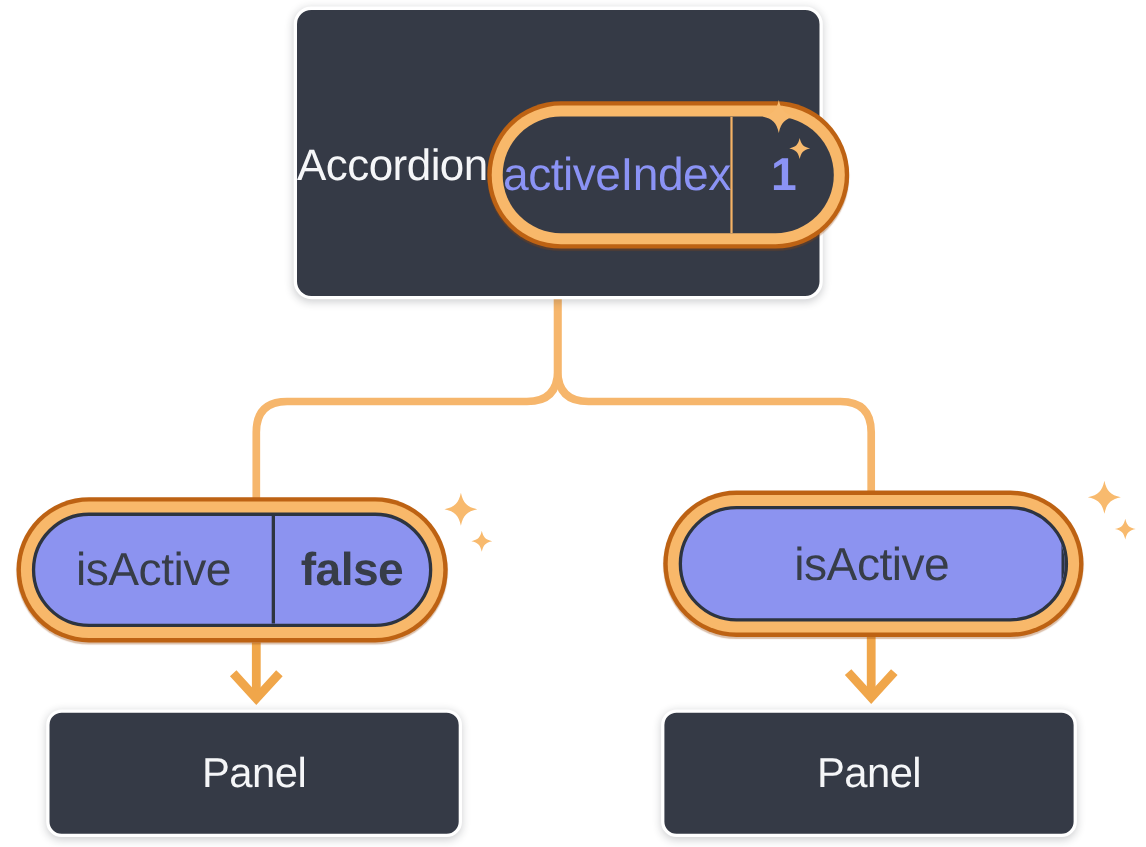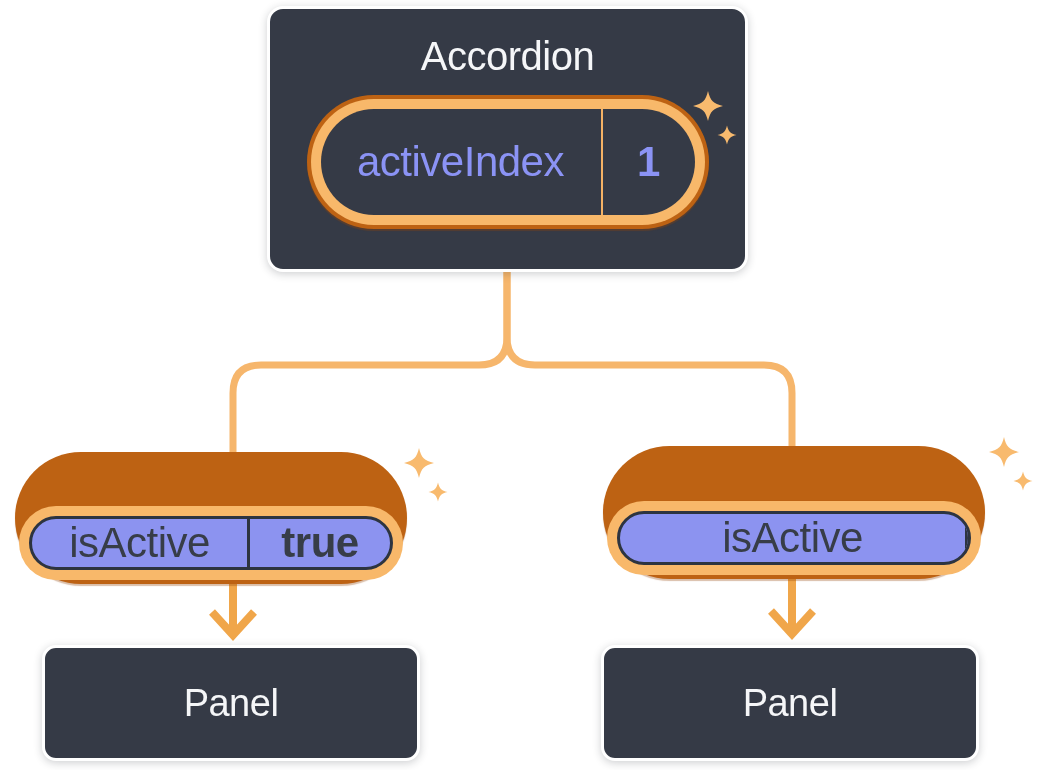--- a/index.html
+++ b/index.html
@@ -9,42 +9,42 @@
     --divider-light:#F5B265; --sparkle:#F8BA6E;
   }
   *{margin:0;padding:0;box-sizing:border-box}
   html,body{background:var(--background);}
   body{font-family:"Liberation Sans", sans-serif;}
   .canvas{position:relative;width:1042px;height:770px;background:var(--background);overflow:hidden;}
   svg.wires{position:absolute;left:0;top:0;width:1042px;height:770px;z-index:1;}
   .box{position:absolute;background:var(--box-bg);border:3px solid var(--box-border);
        box-shadow:0 2px 8px rgba(30,35,45,0.22);z-index:2;}
   .root-box{left:267px;top:6px;width:481px;height:266px;border-radius:16px;
-       display:flex;flex-direction:column;align-items:center;padding-top:24px;}
+       display:flex;flex-direction:row;align-items:center;padding-top:24px;}
   .box-title{font-size:40px;line-height:46px;letter-spacing:-0.5px;color:var(--box-text);}
   .panel-box{width:378px;height:116px;border-radius:14px;display:flex;align-items:center;justify-content:center;}
   .panel-box .box-title{font-size:38px;}
   .panel-left{left:42px;top:645px;}
   .panel-right{left:601px;top:645px;}
 
   .pill-outer{border-radius:999px;background:var(--ring-dark);padding:4px;display:flex;
       box-shadow:0 2px 1px rgba(150,70,10,0.35);z-index:2;}
   .pill-mid{border-radius:999px;background:var(--ring-light);padding:10px;flex:1;display:flex;}
   .pill-inner{border-radius:999px;overflow:hidden;flex:1;display:flex;align-items:stretch;}
   .pill-inner.dark{background:var(--box-bg);}
   .pill-inner.purple{background:var(--purple-fill);border:3px solid var(--dark-border);}
   .cell{display:flex;align-items:center;justify-content:center;font-size:42px;letter-spacing:-0.5px;}
   .cell.label{flex:1;}
   .cell.value{font-weight:bold;}
   .state-pill{margin-top:16px;width:402px;height:134px;}
   .state-pill .cell{color:var(--purple-text);}
   .state-pill .cell.value{width:92px;}
   .vdiv{width:2px;background:var(--divider-light);}
   .vdiv.dark{width:3px;background:var(--dark-border);}
-  .prop-pill{position:absolute;align-items:flex-end;}
+  .prop-pill{position:absolute;}
   .prop-pill .cell{color:var(--dark-text);}
   .prop-pill .cell.value{width:140px;}
   .prop-pill-left{left:15px;top:452px;width:392px;height:132px;}
   .prop-pill-right{left:603px;top:446px;width:382px;height:133px;}
   svg.sparkle{position:absolute;z-index:3;}
 </style>
 </head>
 <body>
 
 <div class="canvas">
@@ -73,21 +73,21 @@
         </div>
       </div>
     </div>
   </div>
 
   <div class="pill-outer prop-pill prop-pill-left">
     <div class="pill-mid">
       <div class="pill-inner purple">
         <span class="cell label">isActive</span>
         <span class="vdiv dark"></span>
-        <span class="cell value">true</span>
+        <span class="cell value">false</span>
       </div>
     </div>
   </div>
 
   <div class="pill-outer prop-pill prop-pill-right">
     <div class="pill-mid">
       <div class="pill-inner purple">
         <span class="cell label">isActive</span>
         <span class="vdiv dark"></span>
       </div>

